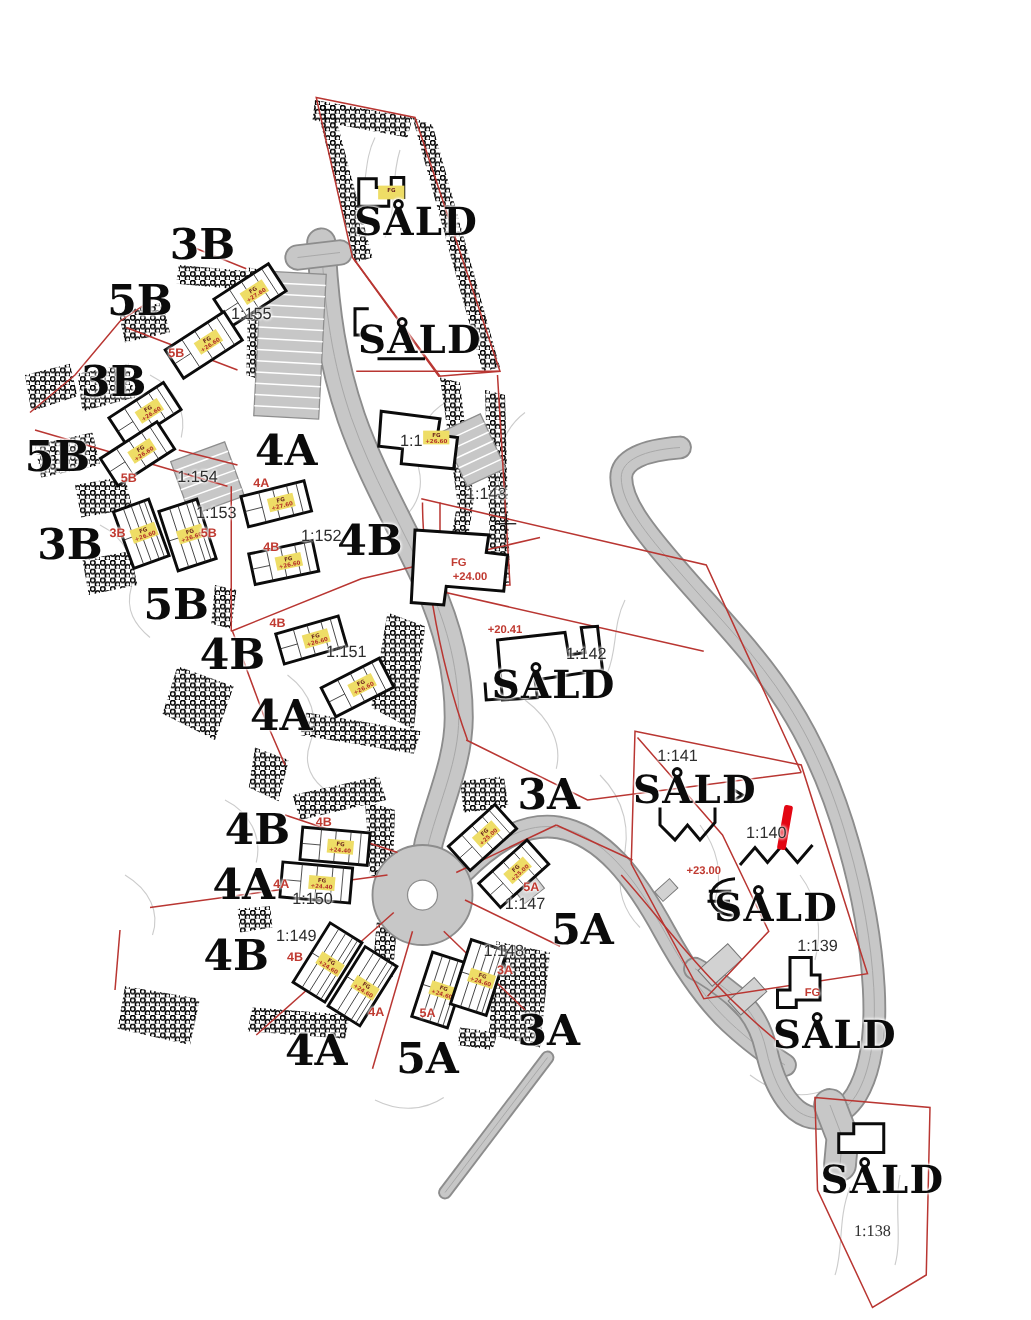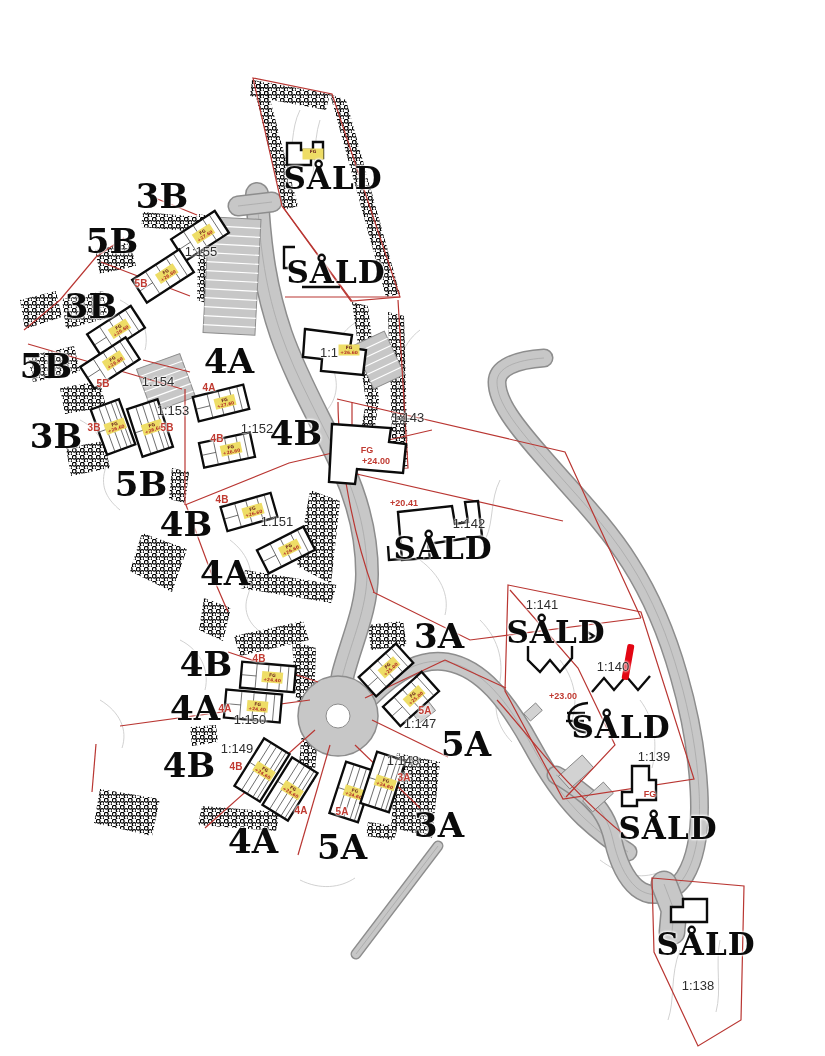--- a/index.html
+++ b/index.html
@@ -460,26 +460,26 @@
       <div class="lbl type" style="left: 253px; top: 841px;">4A</div>
       <div class="lbl type" style="left: 342px; top: 847px;">5A</div>
       <div class="lbl type" style="left: 439px; top: 636px;">3A</div>
       <div class="lbl type" style="left: 466px; top: 744px;">5A</div>
       <div class="lbl type" style="left: 439px; top: 825px;">3A</div>
       <div class="lbl lot" style="left: 201px; top: 251px;">1:155</div>
       <div class="lbl lot" style="left: 158px; top: 340px; margin-top: 41px;">1:154</div>
       <div class="lbl lot" style="left: 173px; top: 410px;">1:153</div>
       <div class="lbl lot" style="left: 229px; top: 428px; margin-left: 28px;">1:152</div>
       <div class="lbl lot" style="left: 277px; top: 521px;">1:151</div>
-      <div class="lbl lot" style="left: 389px; top: 417px; margin-left: 19px;">1:143</div>
+      <div class="lbl lot" style="left: 389px; top: 395px;">1:143</div>
       <div class="lbl lot" style="left: 421px; top: 523px; margin-left: 48px;">1:142</div>
       <div class="lbl lot" style="left: 542px; top: 604px;">1:141</div>
       <div class="lbl lot" style="left: 613px; top: 666px;">1:140</div>
       <div class="lbl lot" style="left: 654px; top: 756px;">1:139</div>
-      <div class="lbl lot" style="left: 698px; top: 985px;">1:138</div>
+      <div class="lbl lot" style="left: 698px; top: 985px; font-family: Liberation Serif, serif;">1:138</div>
       <div class="lbl lot" style="left: 250px; top: 719px;">1:150</div>
       <div class="lbl lot" style="left: 237px; top: 748px;">1:149</div>
       <div class="lbl lot" style="left: 420px; top: 723px;">1:147</div>
       <div class="lbl lot" style="left: 403px; top: 760px;">1:148</div>
       <div class="lbl lot" style="left: 329px; top: 352px;">1:1</div>
       <div class="lbl red" style="left: 141px; top: 283px;">5B</div>
       <div class="lbl red" style="left: 103px; top: 383px;">5B</div>
       <div class="lbl red" style="left: 94px; top: 427px;">3B</div>
       <div class="lbl red" style="left: 167px; top: 427px;">5B</div>
       <div class="lbl red" style="left: 209px; top: 387px;">4A</div>

